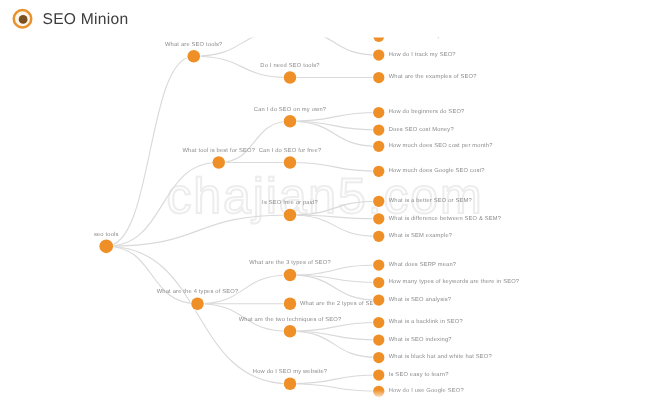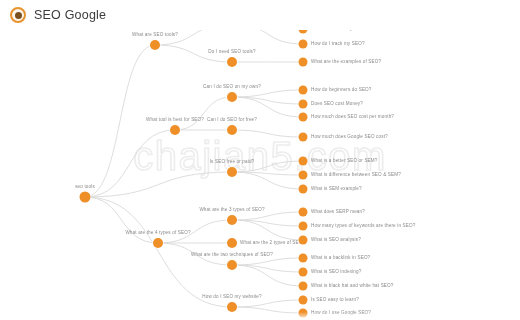--- a/index.html
+++ b/index.html
@@ -77,21 +77,21 @@
 </style>
 </head>
 <body>
 
 <div id="app">
 
   <div class="header">
     <div class="brand-logo">
       <div class="inner"></div>
     </div>
-    <div class="brand-title">SEO Google</div>
+    <div class="brand-title">SEO Minion</div>
   </div>
 
   <div class="watermark">
     <svg width="270" height="50" viewBox="0 0 270 50" aria-hidden="true">
       <text id="wm-text" x="135" y="37" text-anchor="middle" font-family="Liberation Sans, sans-serif" font-size="40" fill="none" stroke="#ededed" stroke-width="1.6" letter-spacing="1.5">chajian5.com</text>
     </svg>
   </div>
 
   <div class="graph">
     <svg class="edges" id="edge-layer" width="520" height="320" viewBox="0 0 520 320">

